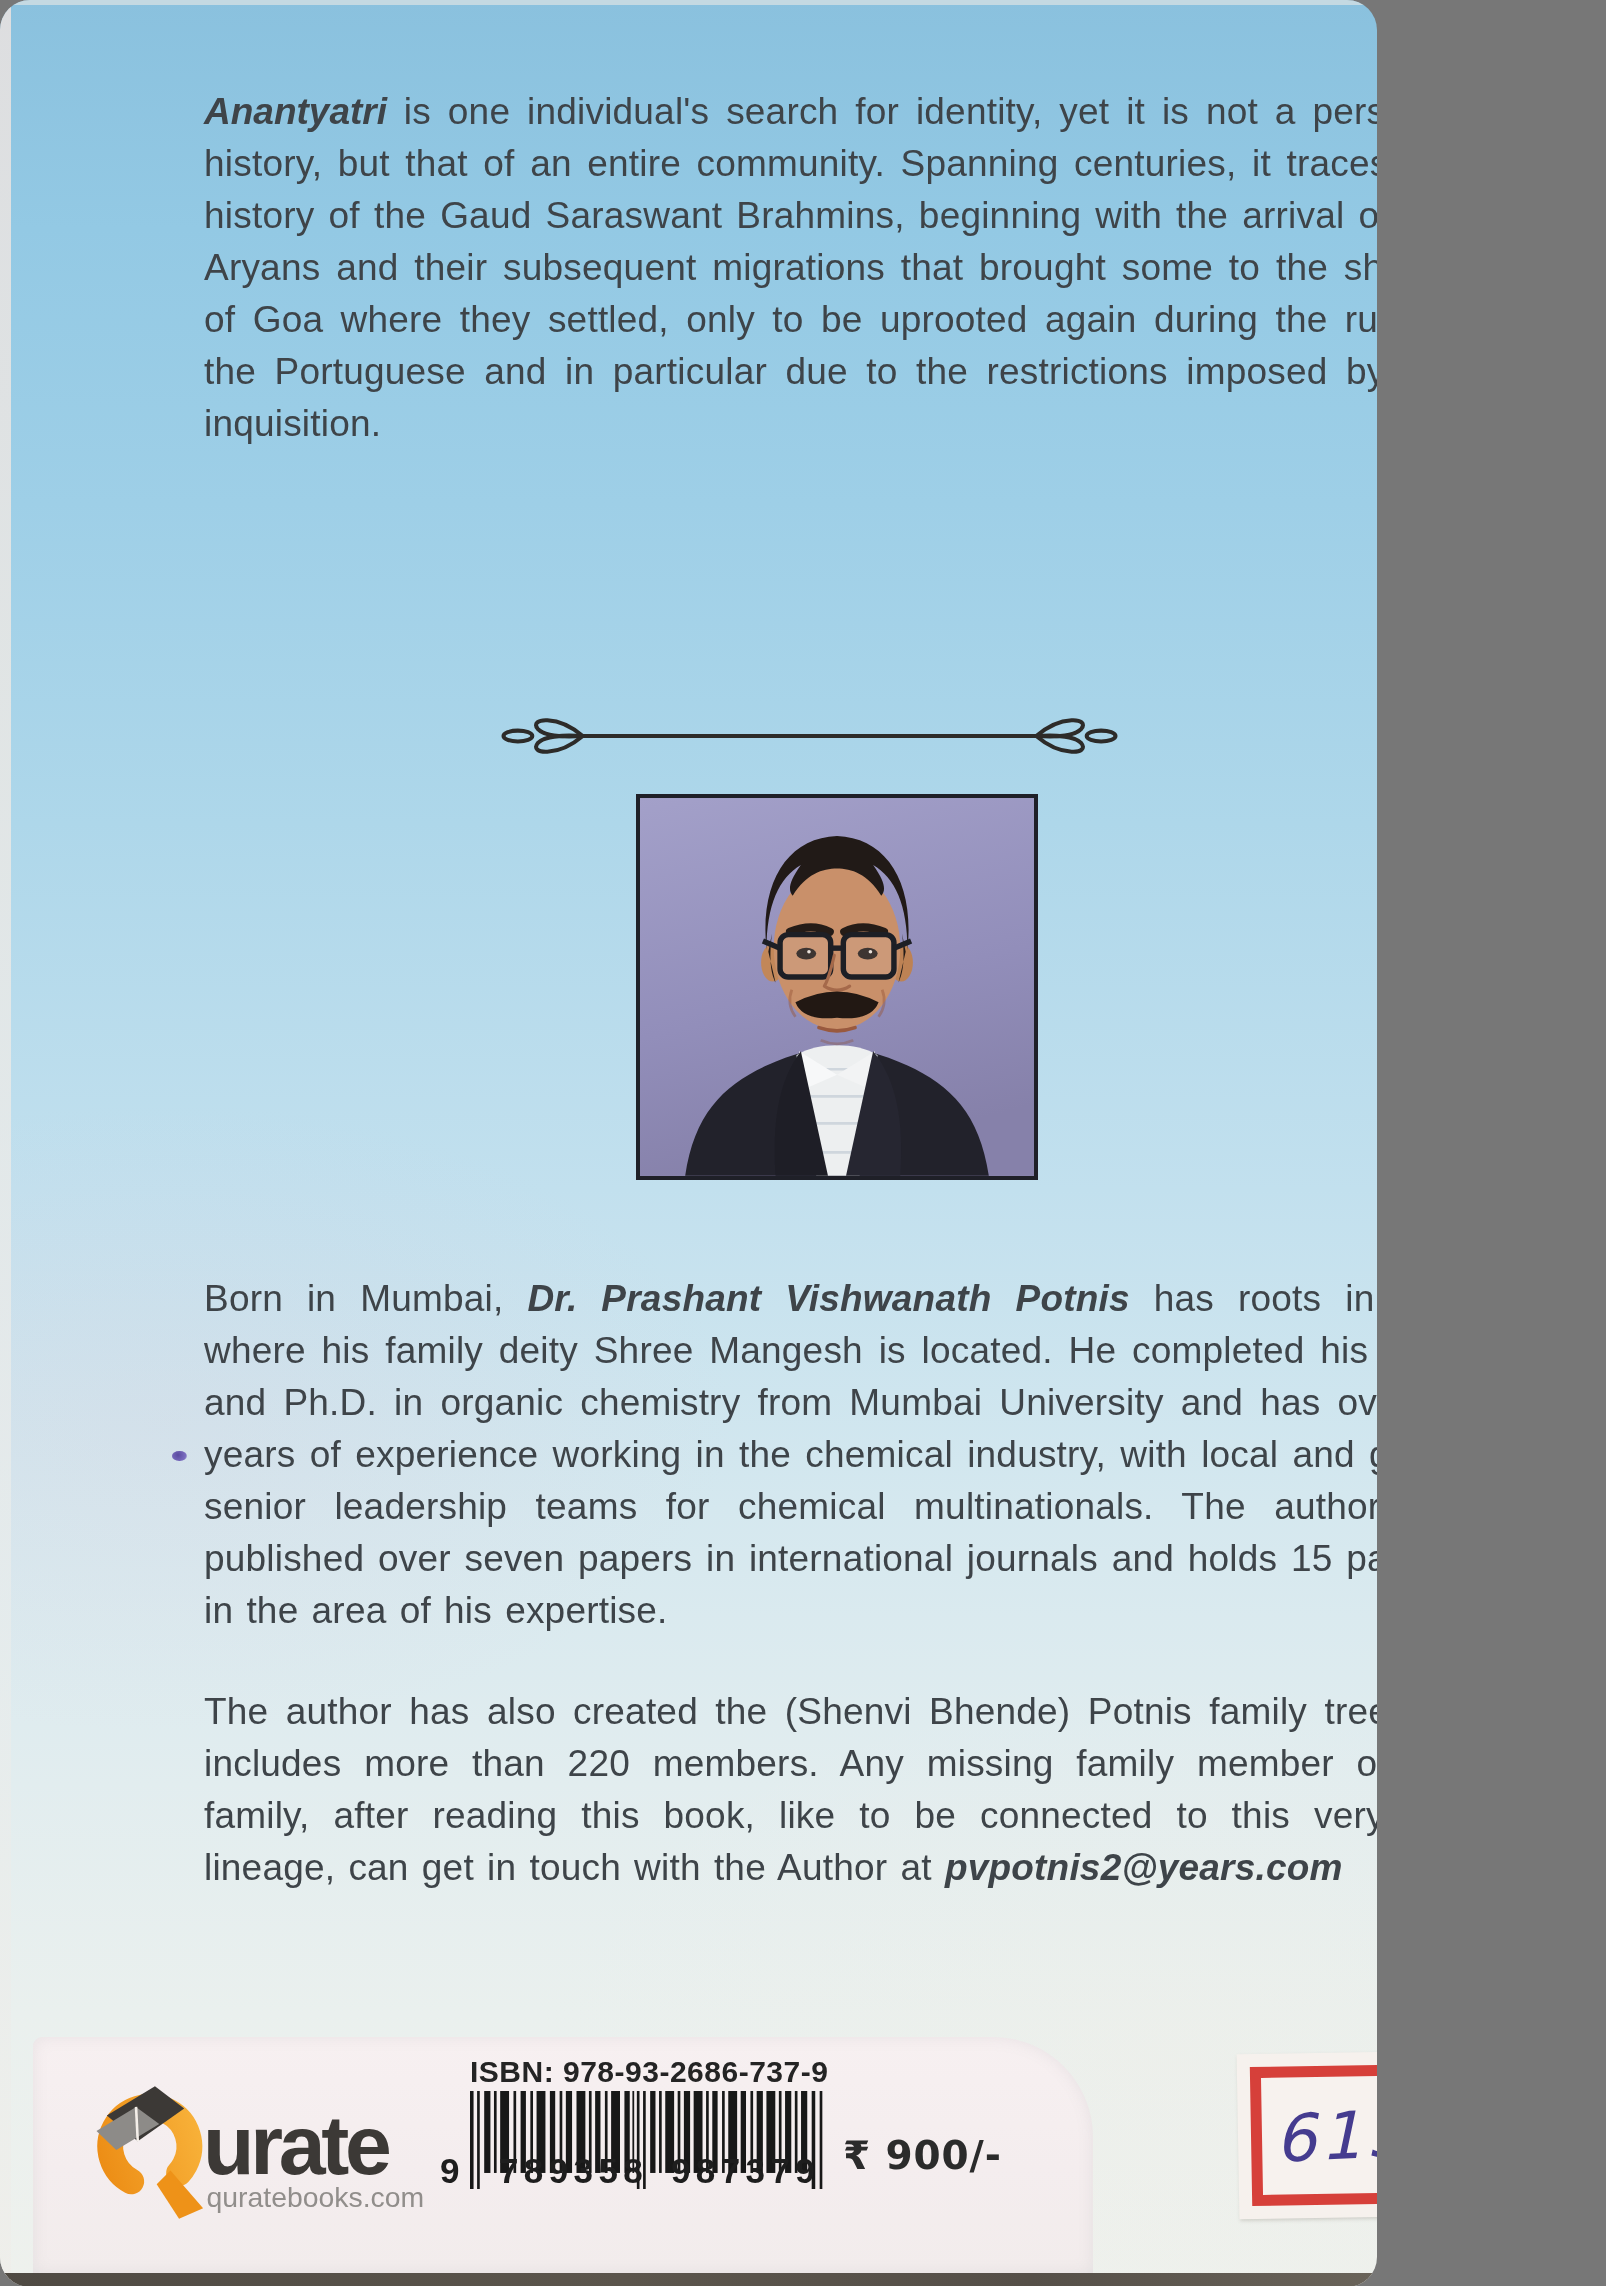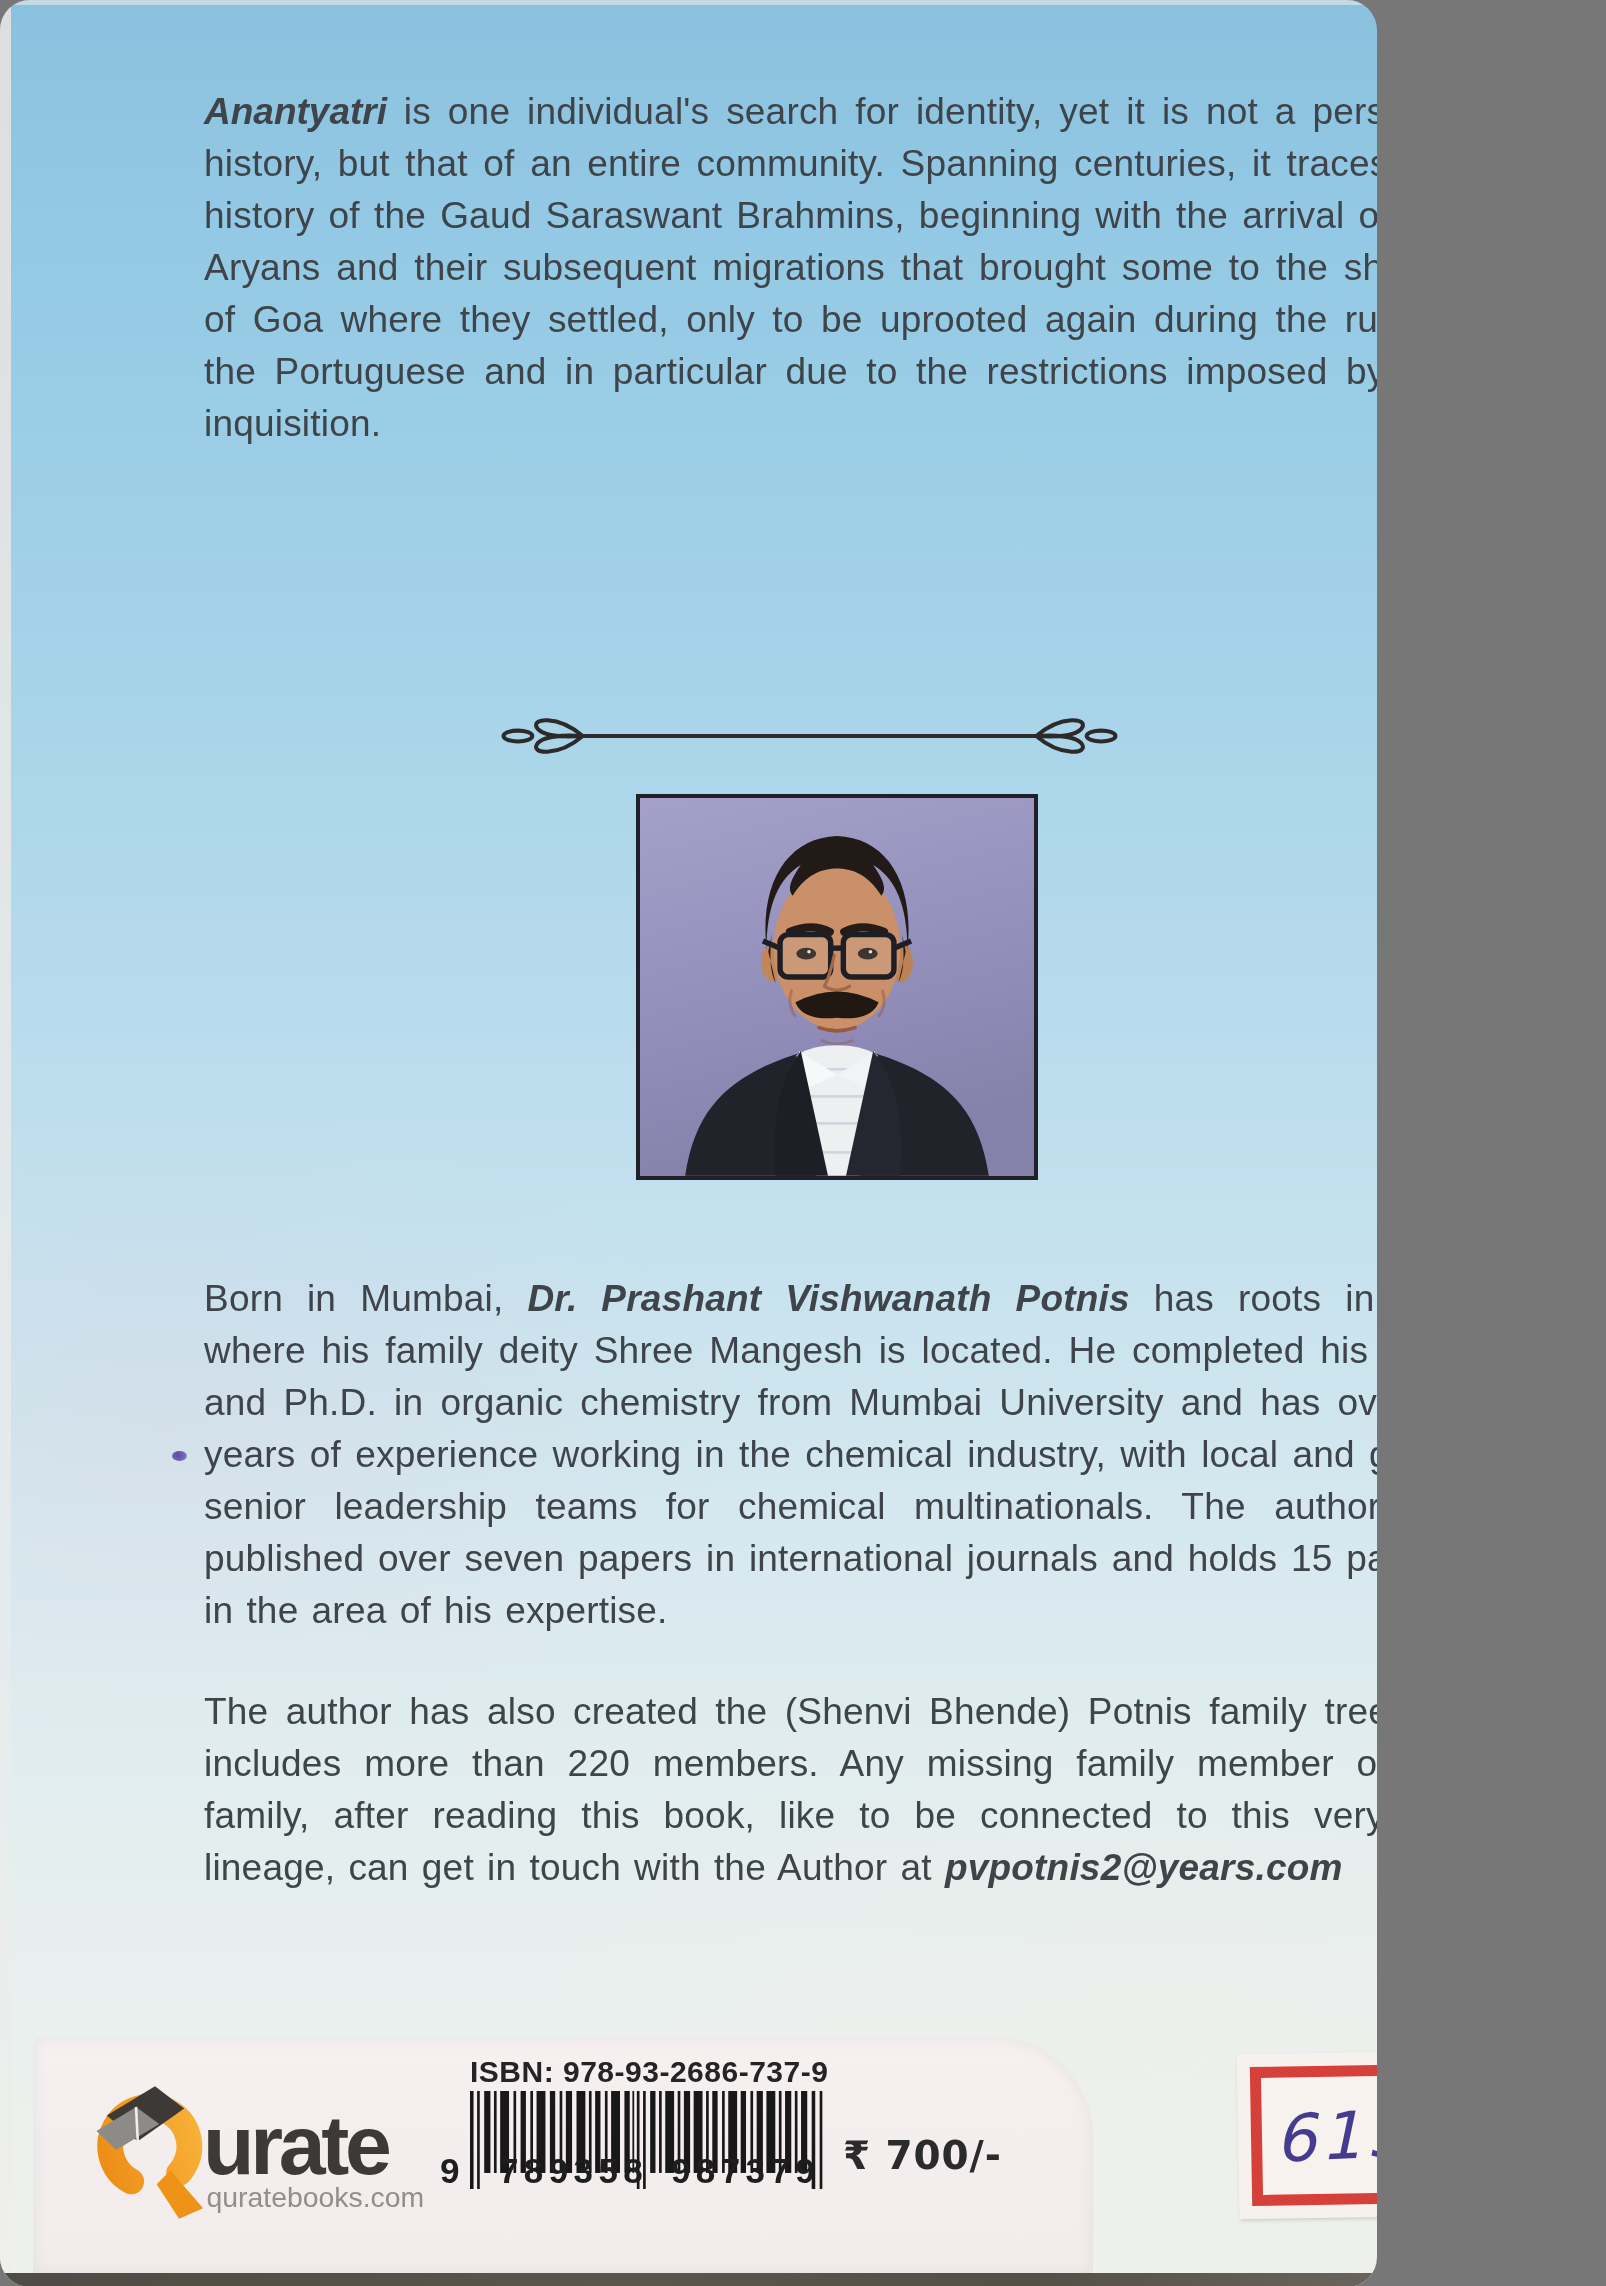--- a/index.html
+++ b/index.html
@@ -252,21 +252,21 @@
       <rect x="348" y="0" width="3" height="92"></rect>
         <rect x="355" y="0" width="7" height="92"></rect>
       <rect x="366" y="0" width="3" height="92"></rect>
         <rect x="373" y="0" width="7" height="92"></rect>
     </g>
   </svg>
   <span id="bc-d0" class="bc-digit">9</span>
   <span id="bc-d1" class="bc-digit">789358</span>
   <span id="bc-d2" class="bc-digit">987379</span>
 
-  <div id="price-label">₹ 700/-</div>
+  <div id="price-label">₹ 900/-</div>
 
   <div id="inventory-sticker">
     <div id="sticker-frame">
       <span id="sticker-number">6131</span>
     </div>
   </div>
 
   <div class="crease"></div>
   <div class="scan-bottom-edge"></div>
 </div>

